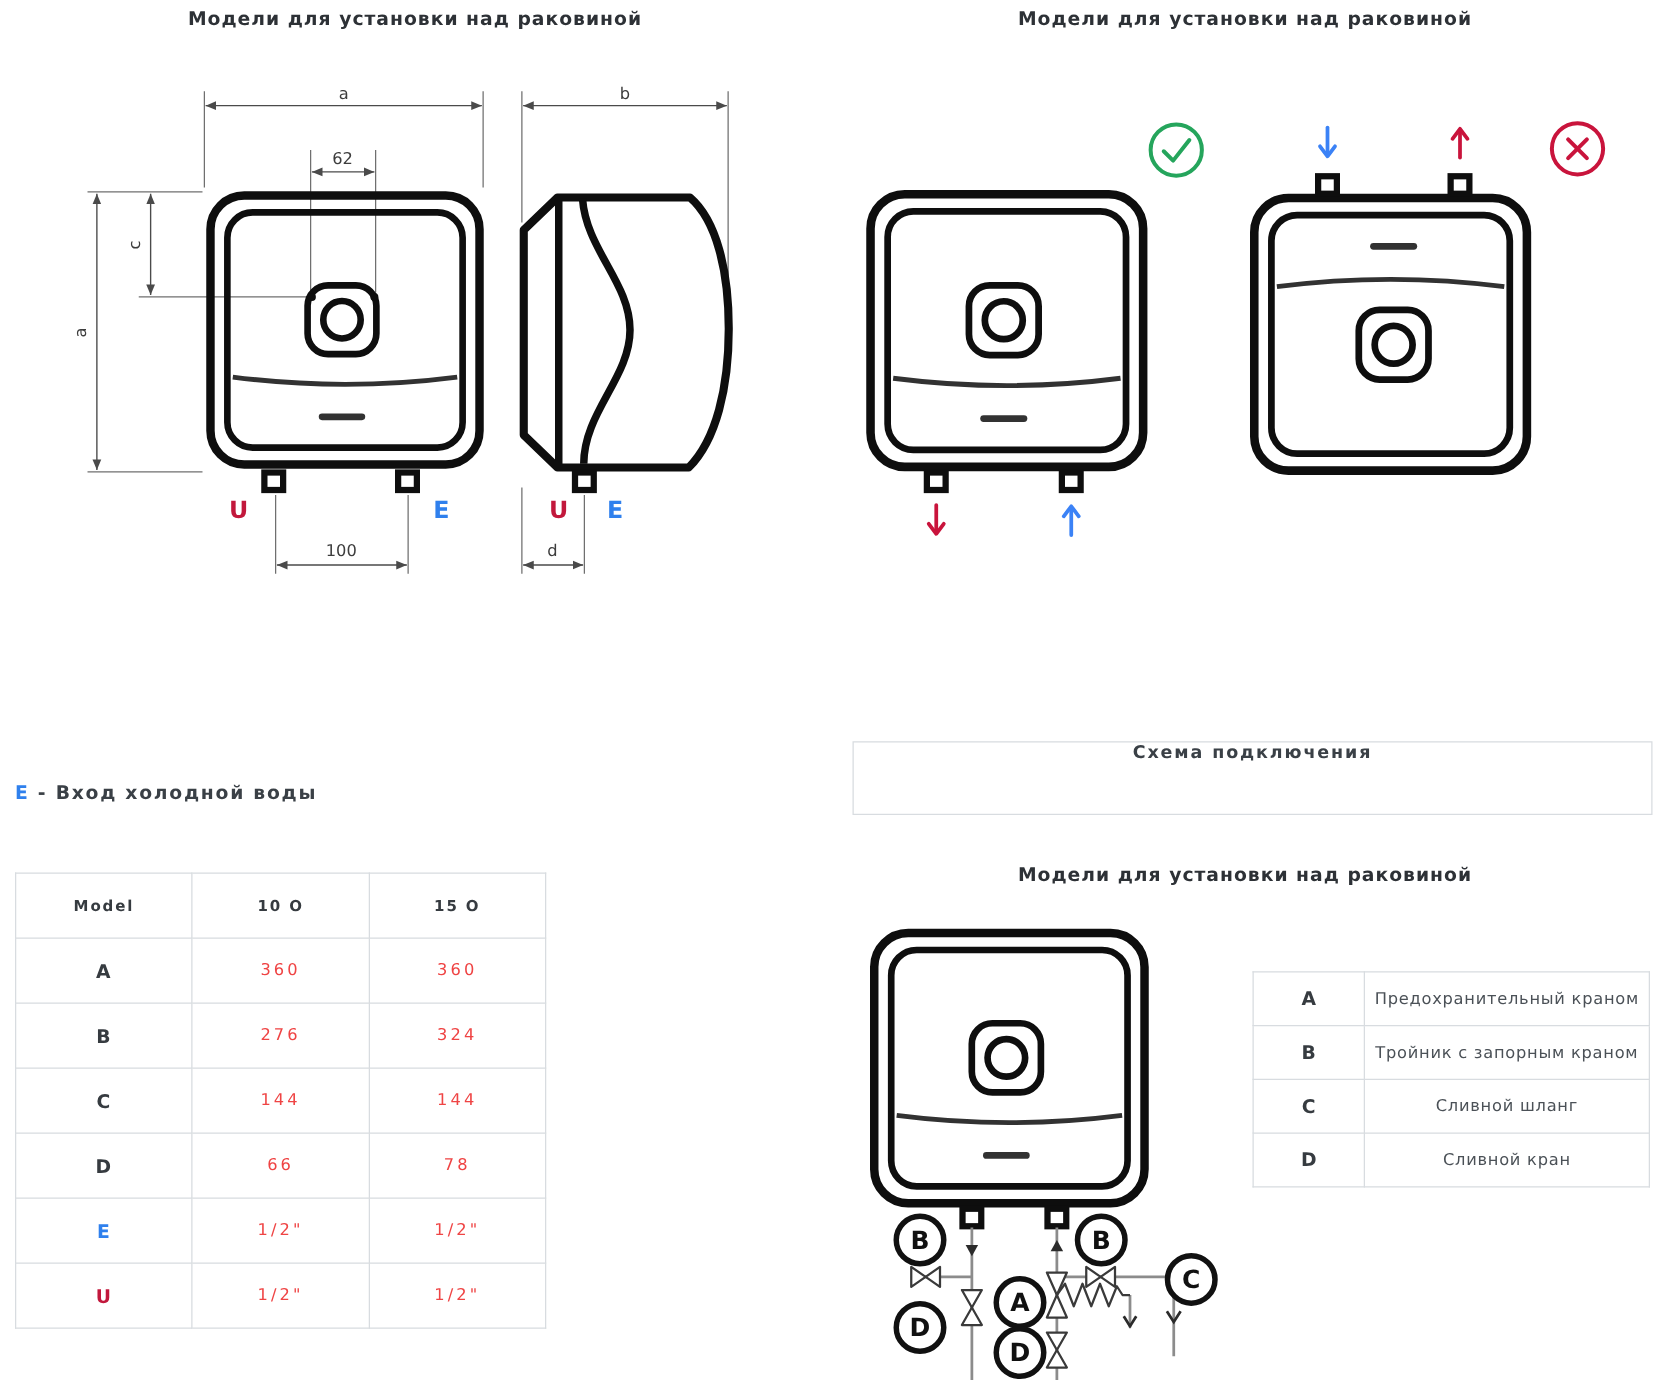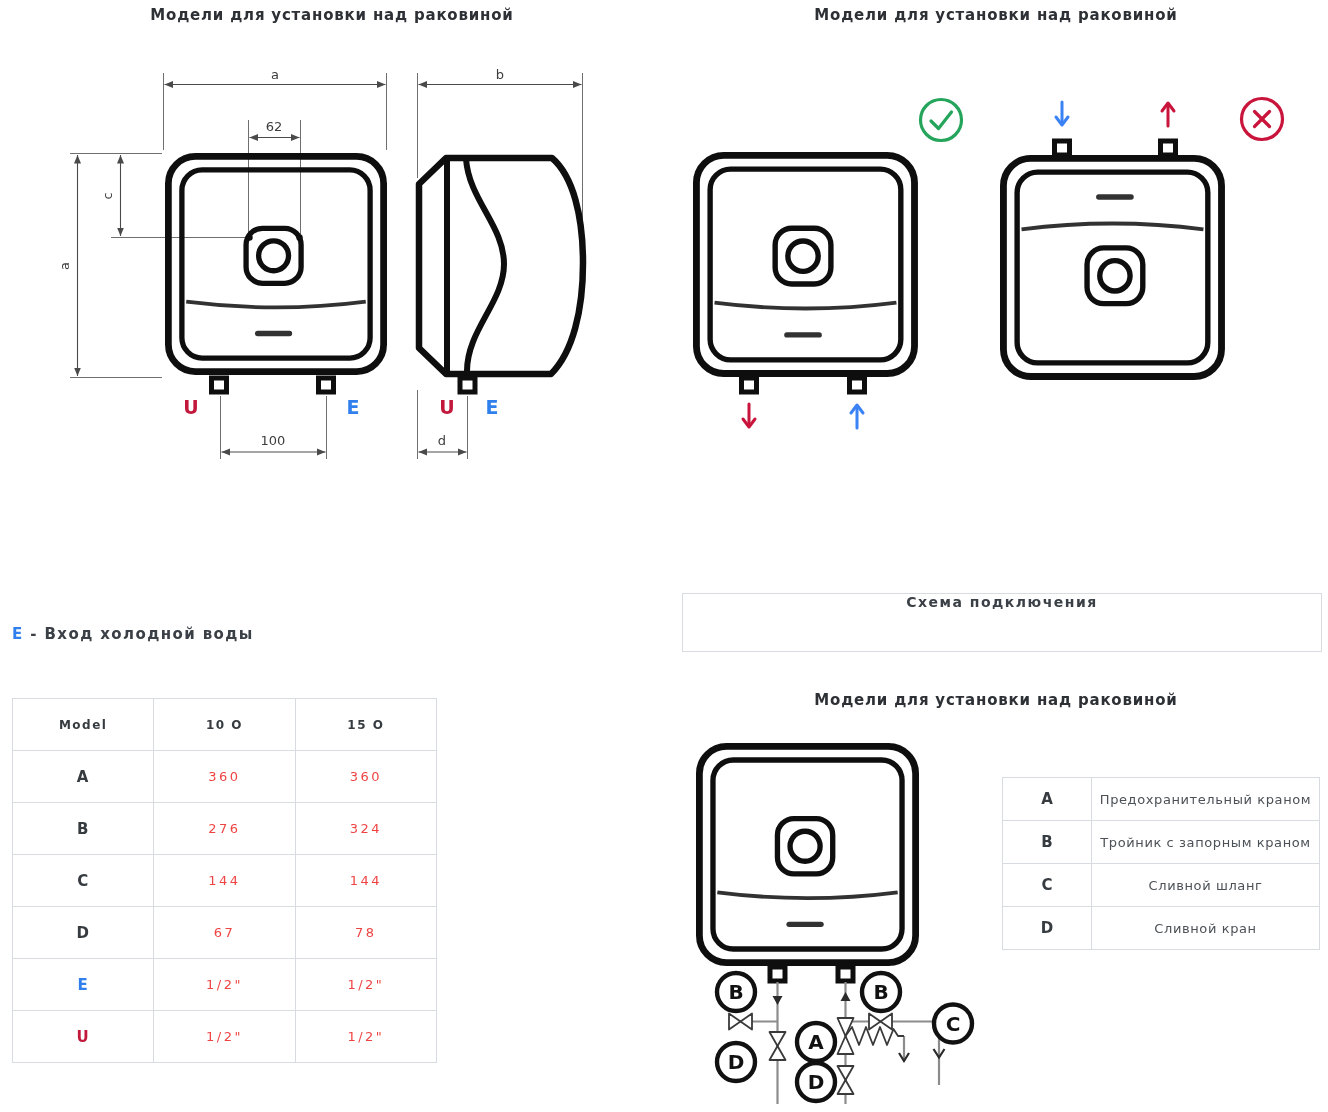--- a/index.html
+++ b/index.html
@@ -189,21 +189,21 @@
       <td class="val">276</td>
       <td class="val">324</td>
     </tr>
     <tr>
       <td class="lbl">C</td>
       <td class="val">144</td>
       <td class="val">144</td>
     </tr>
     <tr>
       <td class="lbl">D</td>
-      <td class="val">67</td>
+      <td class="val">66</td>
       <td class="val">78</td>
     </tr>
     <tr>
       <td class="lbl lbl-e">E</td>
       <td class="val">1/2"</td>
       <td class="val">1/2"</td>
     </tr>
     <tr>
       <td class="lbl lbl-u">U</td>
       <td class="val">1/2"</td>

